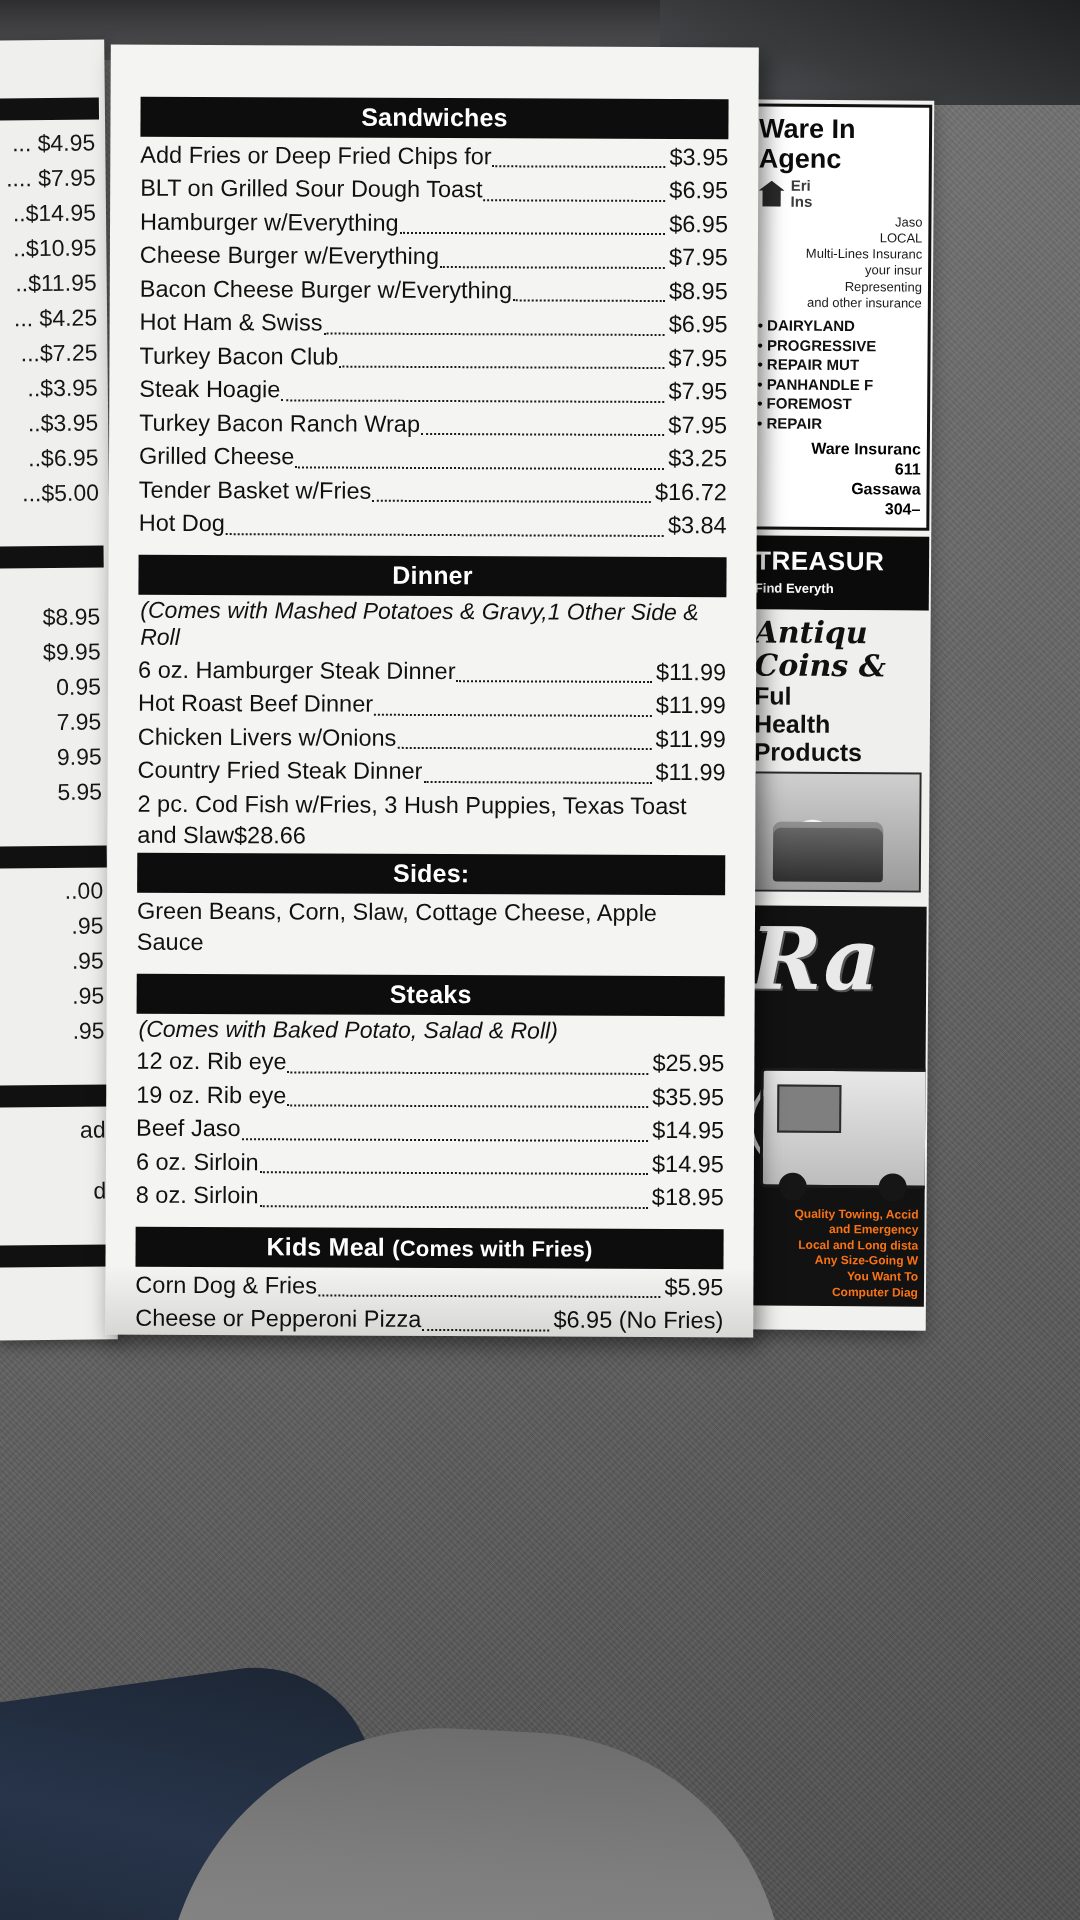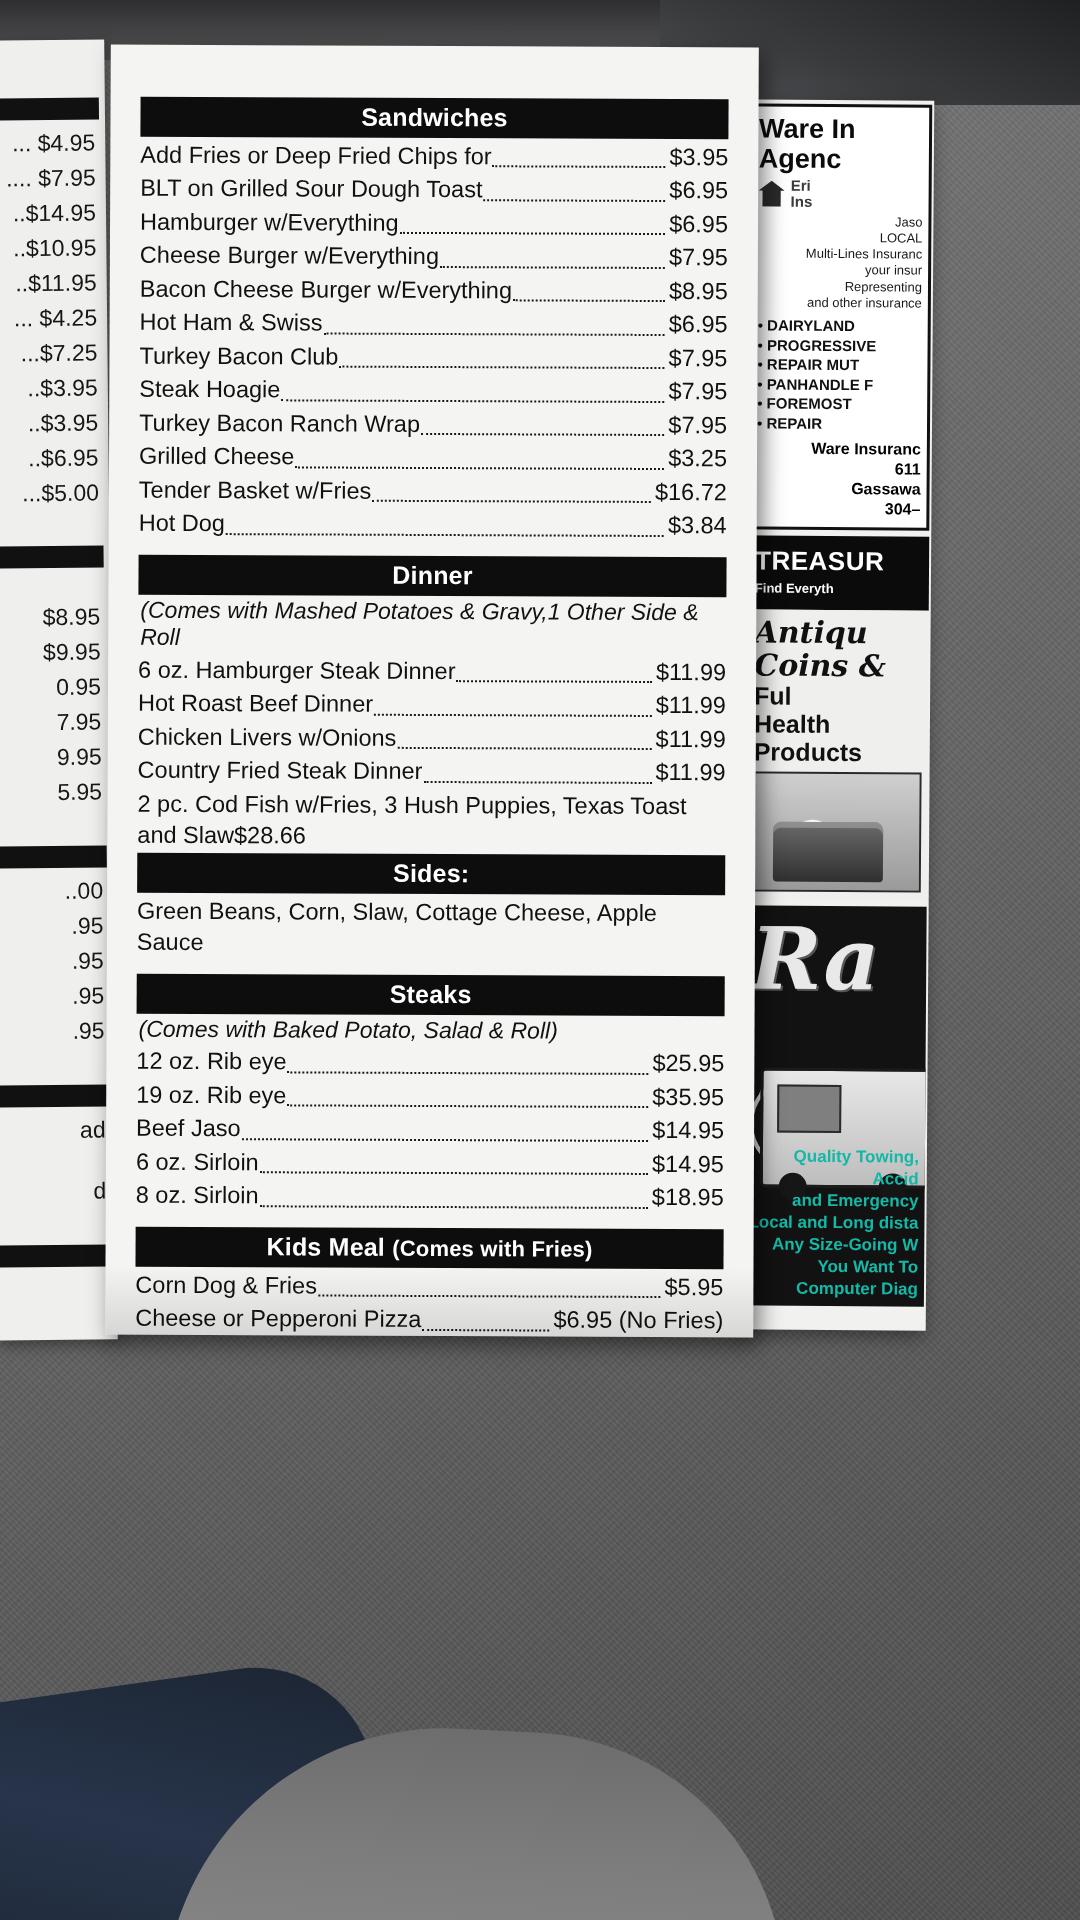--- a/index.html
+++ b/index.html
@@ -253,21 +253,21 @@
   .truck::before {
     content:""; position:absolute; left: 14px; top: 14px; width: 60px; height: 44px;
     background:#7f7f7f; border:2px solid #2b2b2b;
   }
   .truck::after {
     content:""; position:absolute; left: 16px; bottom: -16px; width: 28px; height: 28px;
     border-radius:50%; background:#161616; box-shadow: 100px 0 0 #161616;
   }
   .towtxt {
     position: absolute; left: 6px; right: 6px; bottom: 6px;
-    font-size: 17px; font-weight: bold; color: #14b8a6; text-align: right; line-height: 1.3;
+    font-size: 12px; font-weight: bold; color: #f97316; text-align: right; line-height: 1.3;
   }
 </style>
 </head>
 <body>
 
 <div id="scene">
   <div class="dark-top"></div>
   <div class="dark-top-right"></div>
   <div class="jeans"></div>
   <div class="knee"></div>

